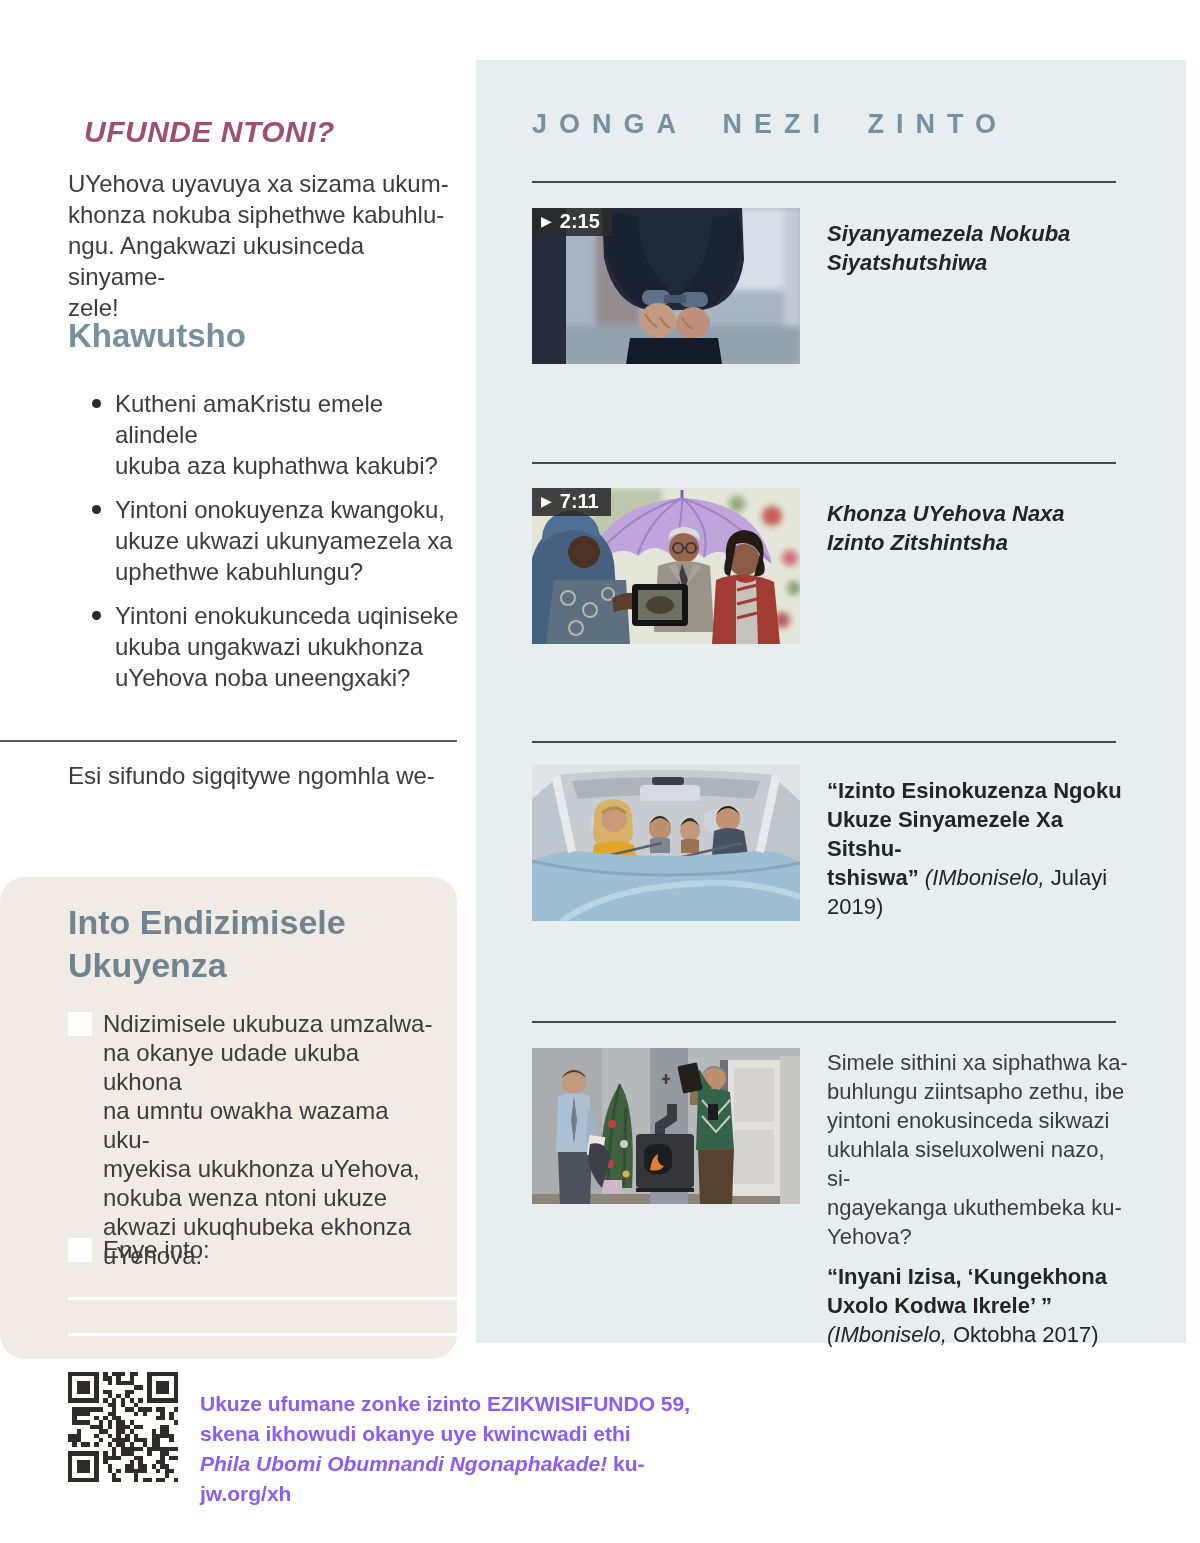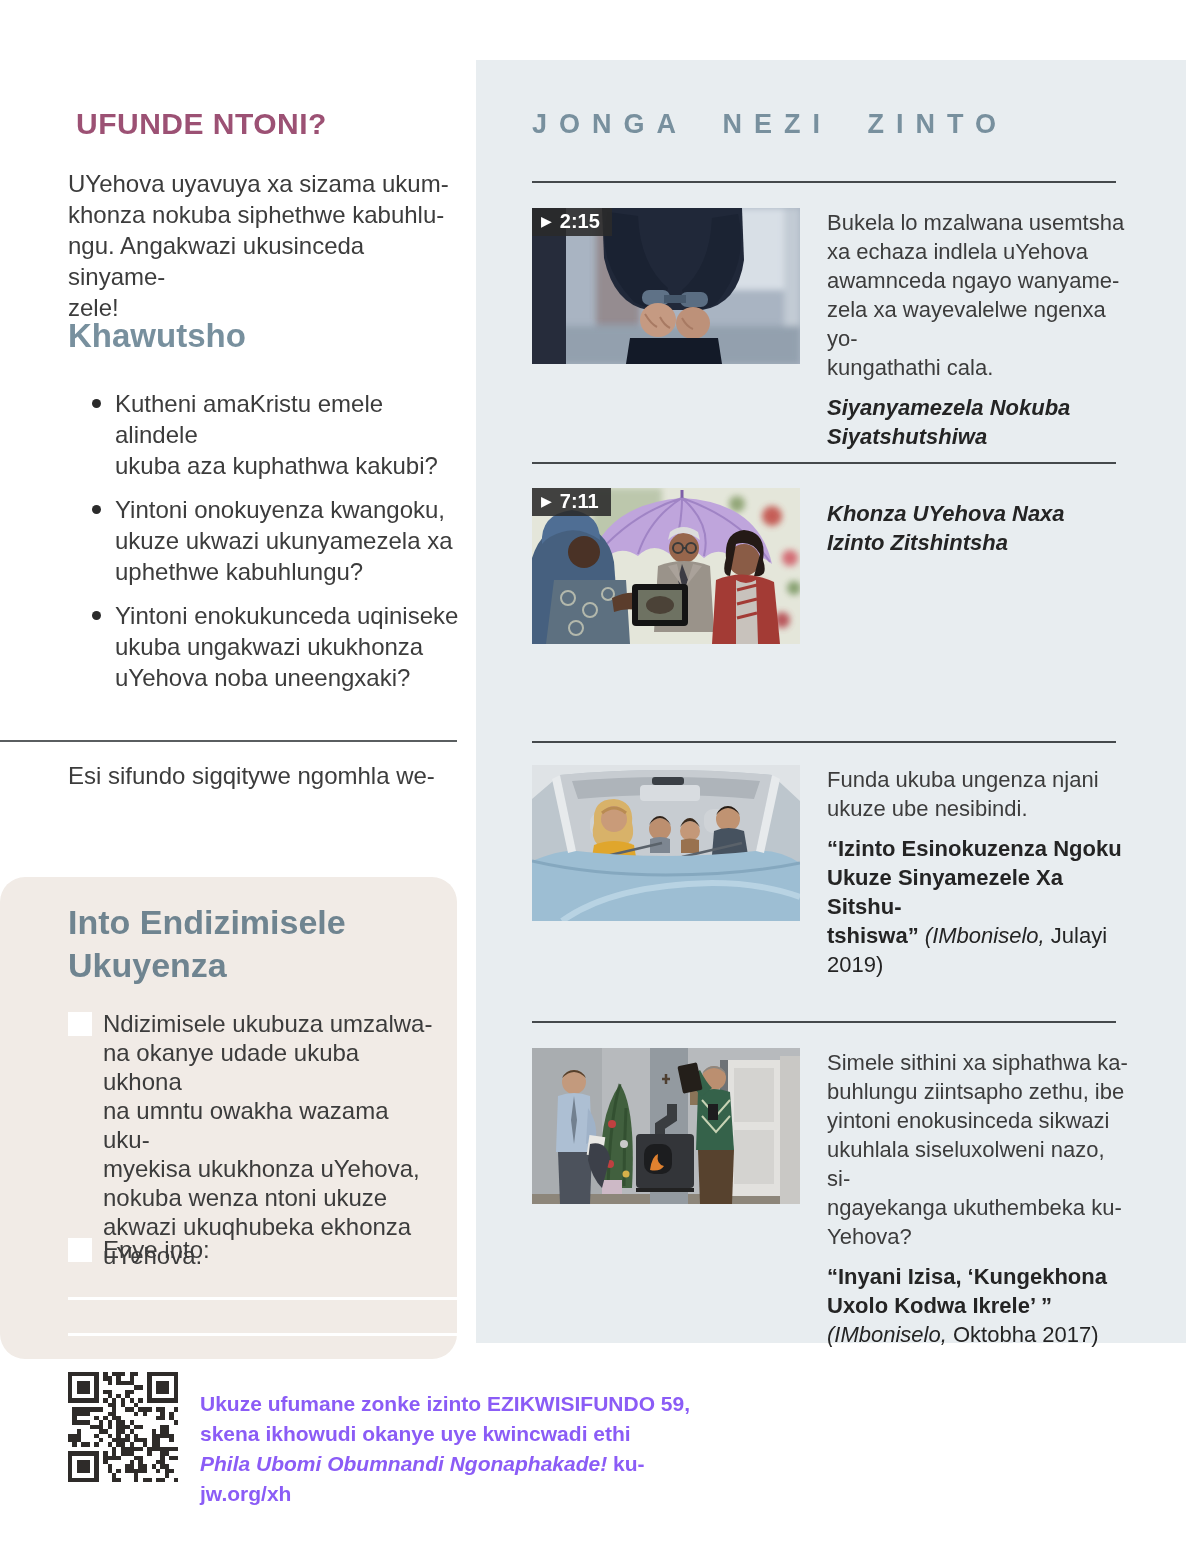--- a/index.html
+++ b/index.html
@@ -1,21 +1,21 @@
 <!DOCTYPE html>
 <html><head>
 <meta charset="utf-8">
 <style>
   html,body{margin:0;padding:0;background:#ffffff;}
   .page{position:relative;width:1200px;height:1543px;background:#fff;overflow:hidden;
         font-family:"Liberation Sans", sans-serif;color:#3c3c3c;}
 
   
   .h1{position:absolute;left:68px;top:99px;font-size:30px;font-weight:800;
-      color:#9c5174;letter-spacing:.5px;margin:8px;}
+      color:#9c5174;letter-spacing:.5px;margin:16px;font-style:italic;}
   .intro{position:absolute;left:68px;top:168px;width:400px;margin:0;
          font-size:24px;line-height:31px;white-space:pre-line;}
   .h2-blue{position:absolute;left:68px;top:317px;margin:0;
            font-size:33px;font-weight:700;color:#78909e;}
   .qlist{position:absolute;left:92px;top:388px;width:380px;margin:0;padding:0;list-style:none;}
   .qitem{display:flex;margin:0 0 13px 0;}
   .qdot{flex:none;width:9px;height:9px;border-radius:50%;background:#2b2b2b;margin:11px 14px 0 0;}
   .qtext{font-size:24px;line-height:31px;white-space:pre-line;}
   .ldiv{position:absolute;left:0;top:740px;width:457px;border-top:2px solid #5a5e60;}
   .esi{position:absolute;left:68px;top:760px;margin:0;font-size:24px;line-height:31px;}
@@ -365,25 +365,20 @@
           <ellipse cx="161" cy="115" rx="17" ry="16" fill="#bd9179"></ellipse>
           <path d="M113 106 q6 10 12 13 M128 109 q4 8 10 11 M150 110 q5 9 11 11" stroke="#a87a63" stroke-width="2" fill="none"></path>
           <path d="M98 130 L186 130 L190 156 L94 156 Z" fill="#131a28"></path>
         </svg>
         <div class="badge">
             <span class="play">▶</span>
             <span class="dur">2:15</span>
           </div>
       </div>
       <div class="wtext">
-        <p class="wdesc">Bukela lo mzalwana usemtsha
-xa echaza indlela uYehova
-awamnceda ngayo wanyame-
-zela xa wayevalelwe ngenxa yo-
-kungathathi cala.</p>
         <p class="wtitle">Siyanyamezela Nokuba
 Siyatshutshiwa</p>
       </div>
     </div>
 
     <div class="witem wi2">
       <div class="wthumb">
         <svg viewBox="0 0 268 156">
           <defs>
               <filter id="b2">
@@ -470,22 +465,20 @@
           <path d="M182 66 Q196 60 212 66 L216 90 Q196 96 180 90 Z" fill="#46525f"></path>
           <path d="M70 92 L130 78 M150 92 L210 78" stroke="#5a626a" stroke-width="2.5"></path>
           <path d="M0 156 L0 96 Q30 84 44 86 Q134 96 224 86 Q246 84 268 98 L268 156 Z" fill="#9dbed3"></path>
           <path d="M0 96 Q60 110 134 110 Q210 110 268 98" stroke="#85a8bf" stroke-width="3" fill="none"></path>
           <path d="M30 156 Q80 120 180 118 Q230 118 268 132" stroke="#c3dcea" stroke-width="6" fill="none" opacity="0.7"></path>
           <path d="M28 10 L44 86 L36 88 L20 14 Z" fill="#e7eaec"></path>
           <path d="M240 10 L224 86 L232 88 L248 14 Z" fill="#e7eaec"></path>
         </svg>
       </div>
       <div class="wtext">
-        <p class="wdesc">Funda ukuba ungenza njani
-ukuze ube nesibindi.</p>
         <p class="wtitle2"><span class="bq">“Izinto Esinokuzenza Ngoku
 Ukuze Sinyamezele Xa Sitshu-
 tshiswa” </span><span class="cit-i">(IMboniselo,</span><span class="cit-r"> Julayi
 2019)</span></p>
       </div>
     </div>
 
     <div class="witem wi4">
       <div class="wthumb">
         <svg viewBox="0 0 268 156">

